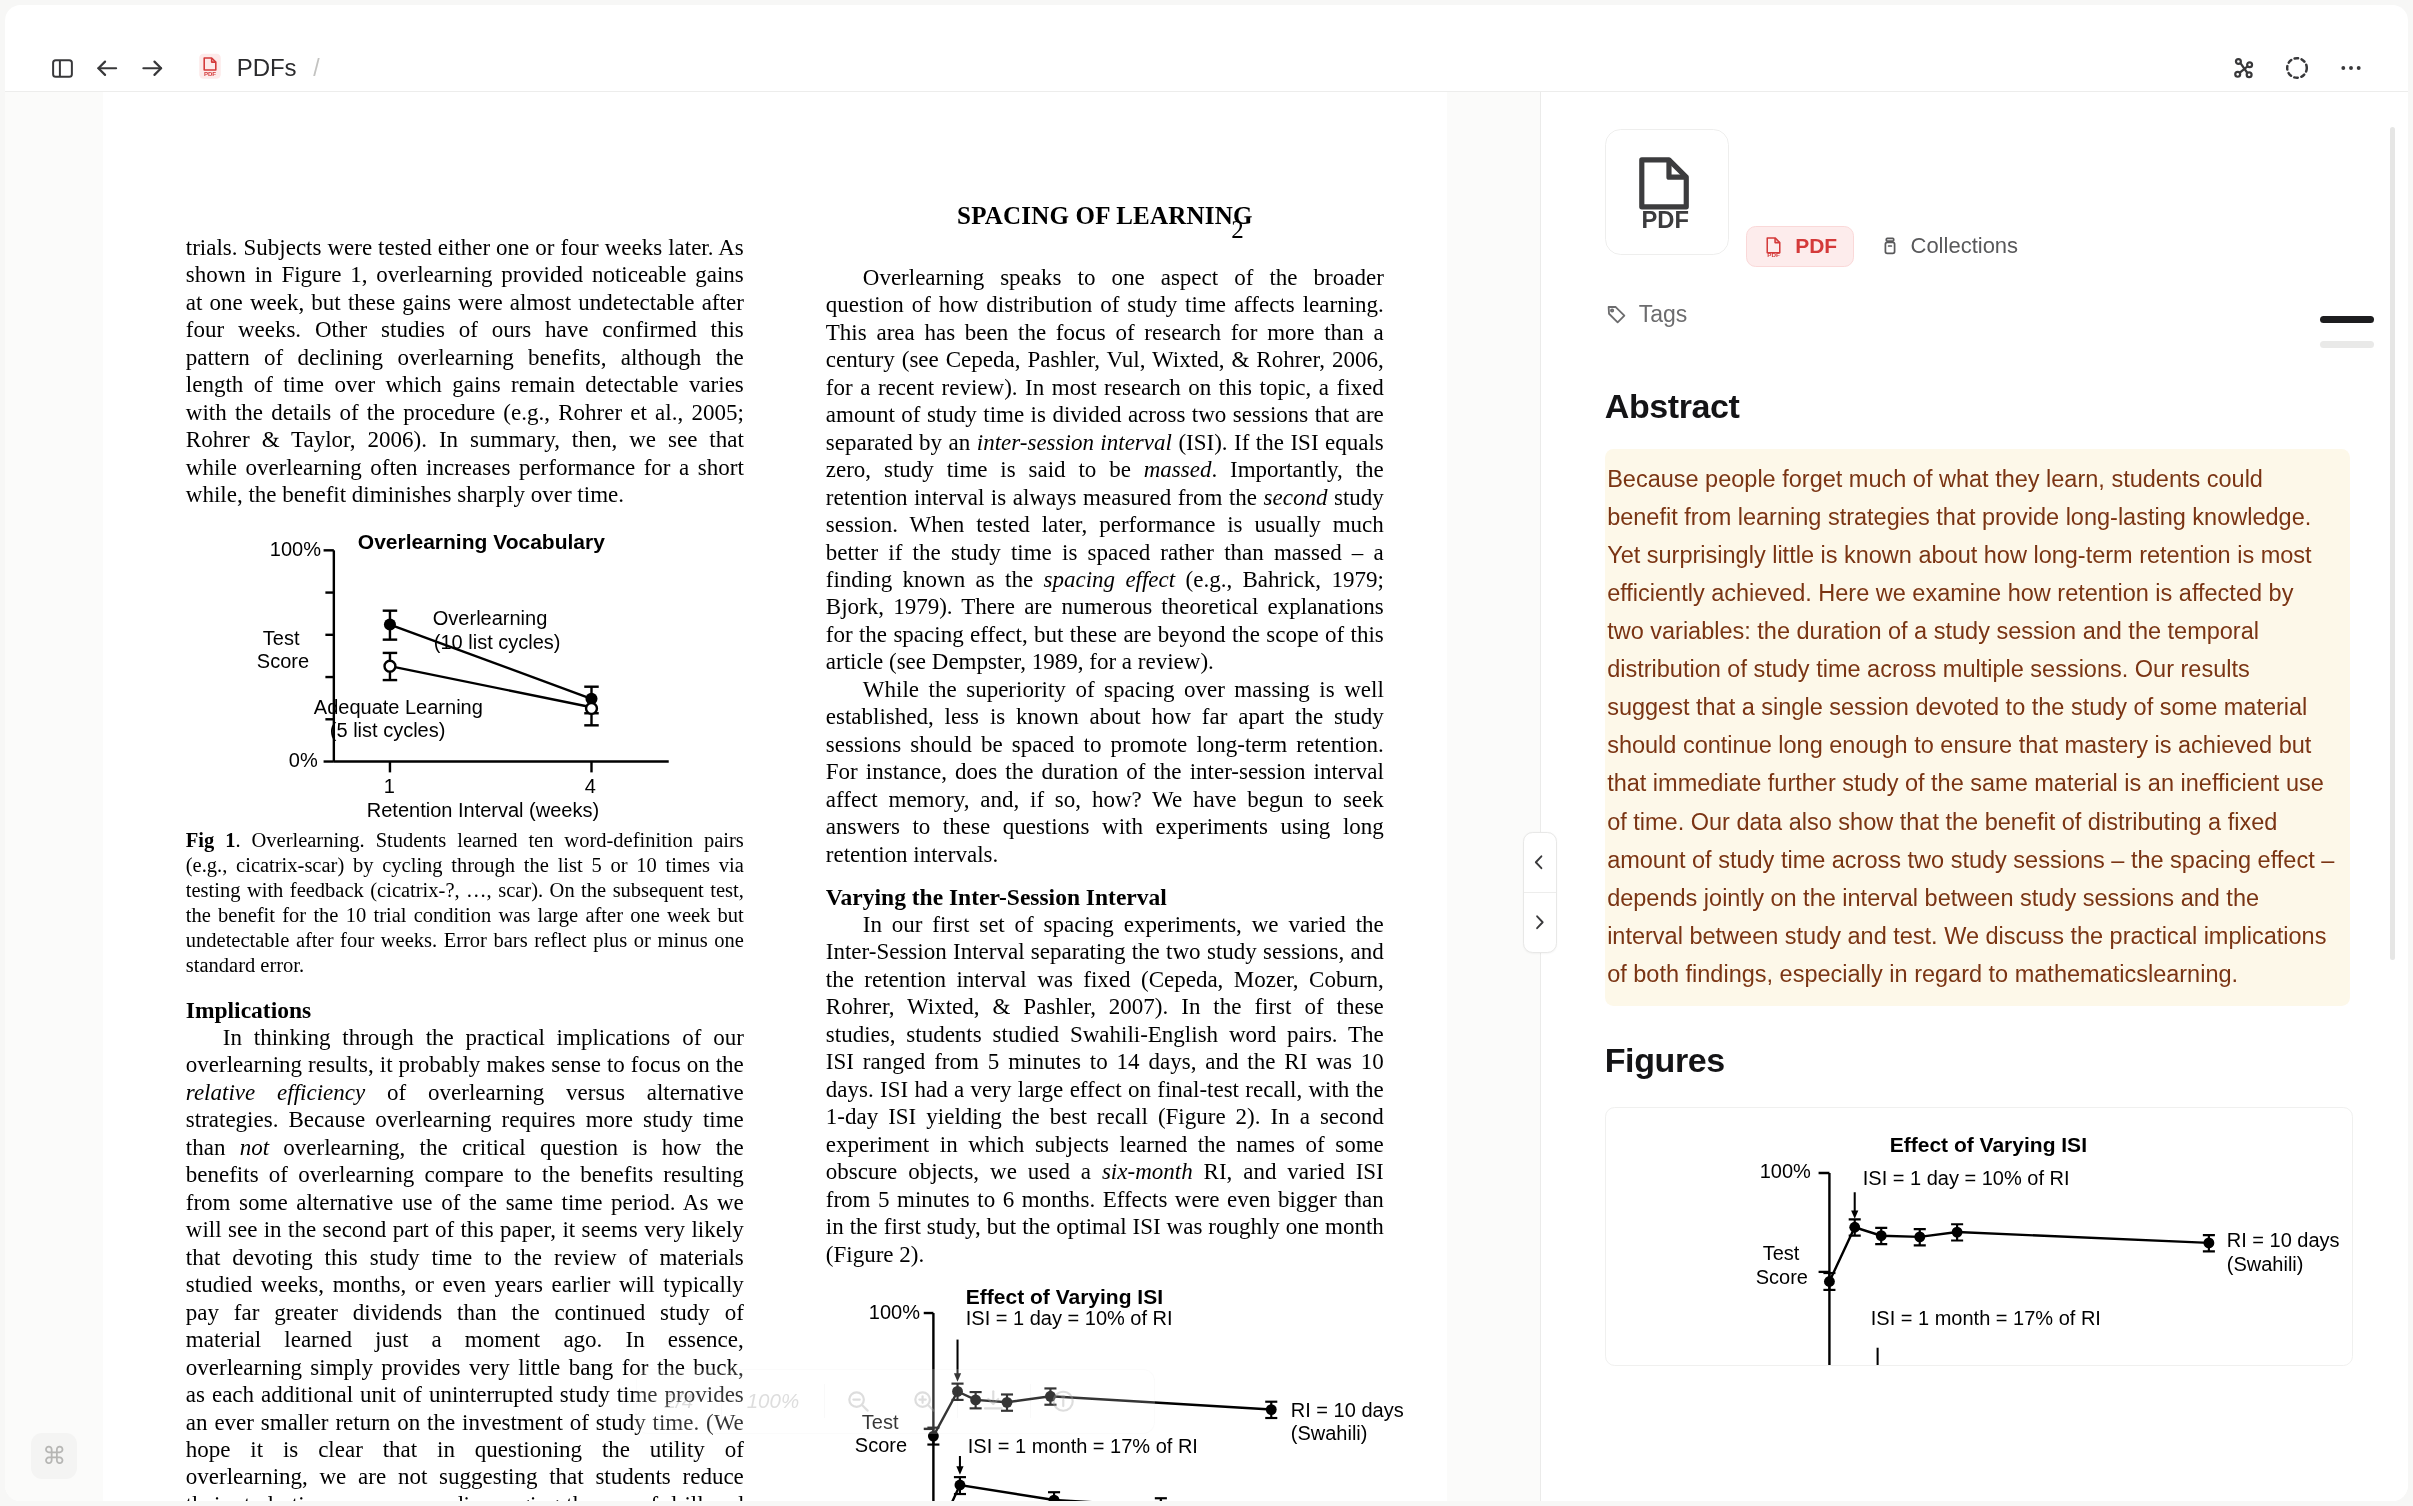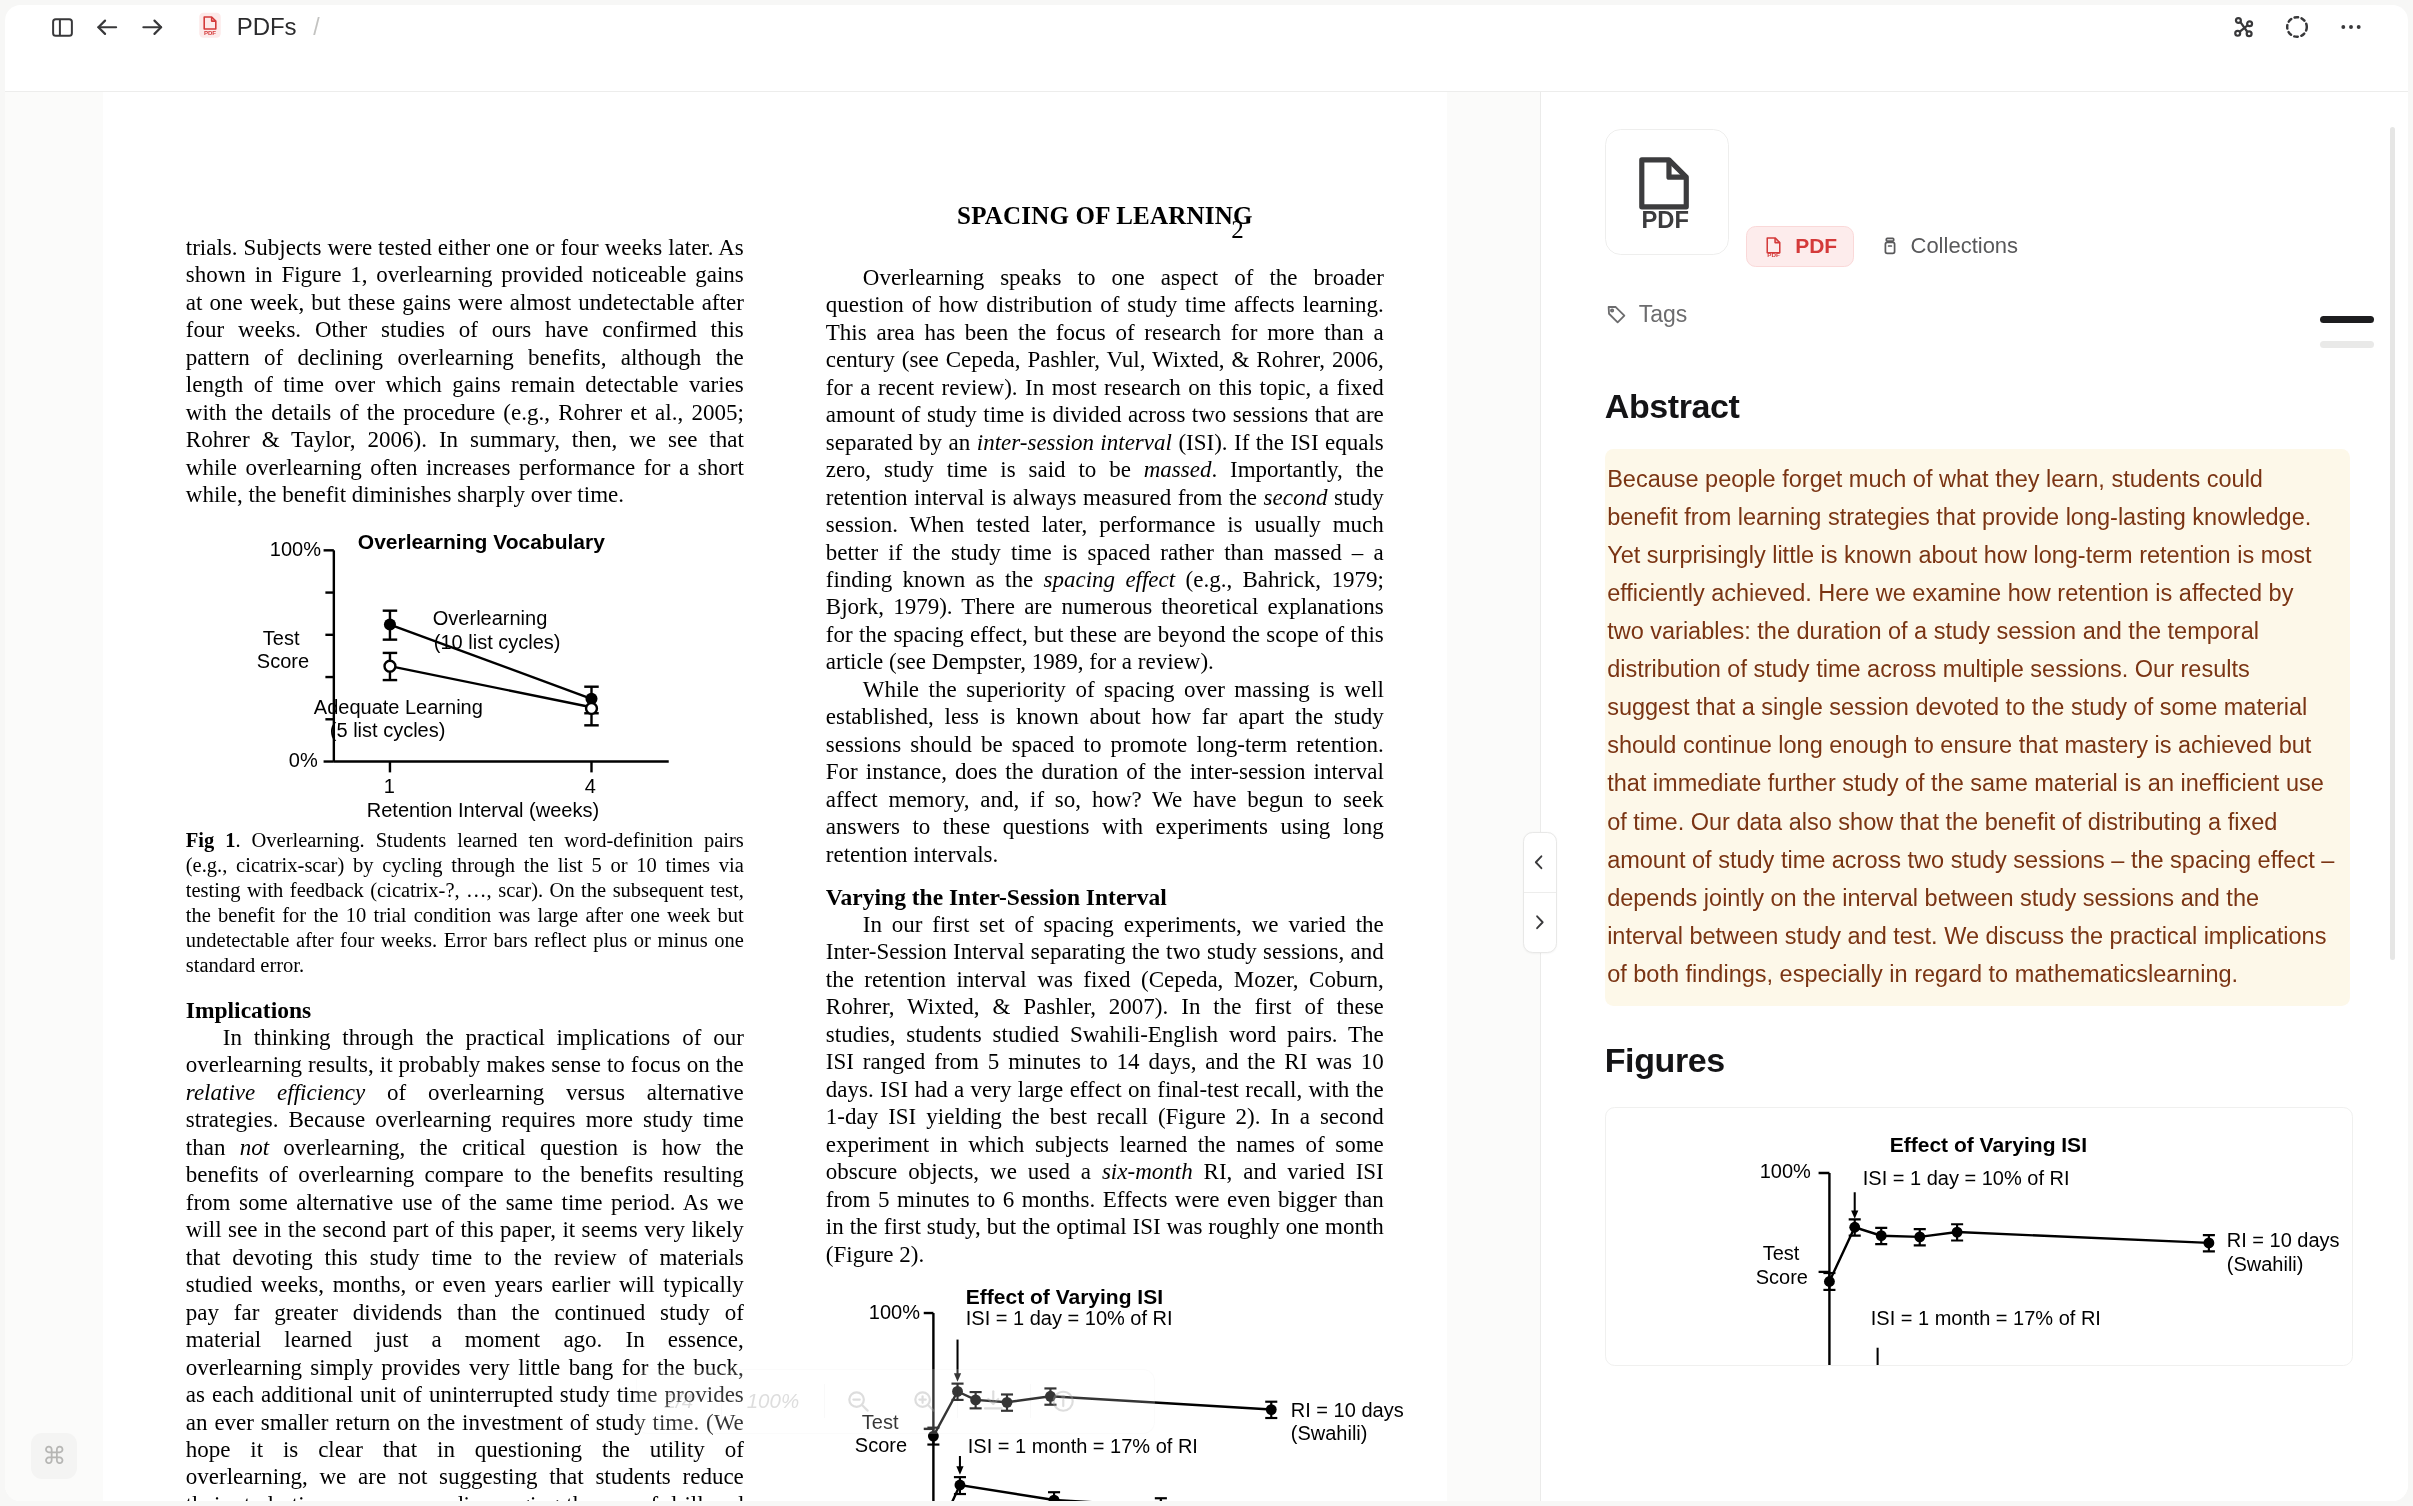--- a/index.html
+++ b/index.html
@@ -9,21 +9,21 @@
     background:#f7f7f6;
     -webkit-font-smoothing: antialiased;
   }
   .app { position:relative; width:2413px; height:1506px; display:flex; flex-direction:column; }
 
   
   .topbar{
     position:relative;
     height:87px;
     background:#ffffff;
-    display:flex; align-items:flex-start;
+    display:flex; align-items:flex-end;
     padding:0 35px 0 35px;
     border-bottom:0.6px solid #ededec;
     border-top-left-radius:15.7px;
     border-top-right-radius:15.7px;
     margin:4.8px 4.8px 0 4.8px;
     flex:0 0 auto;
   }
   .tb-left{ display:flex; align-items:center; gap:0px; }
   .icon-btn{
     width:45px;height:45px;border-radius:8.4px;

